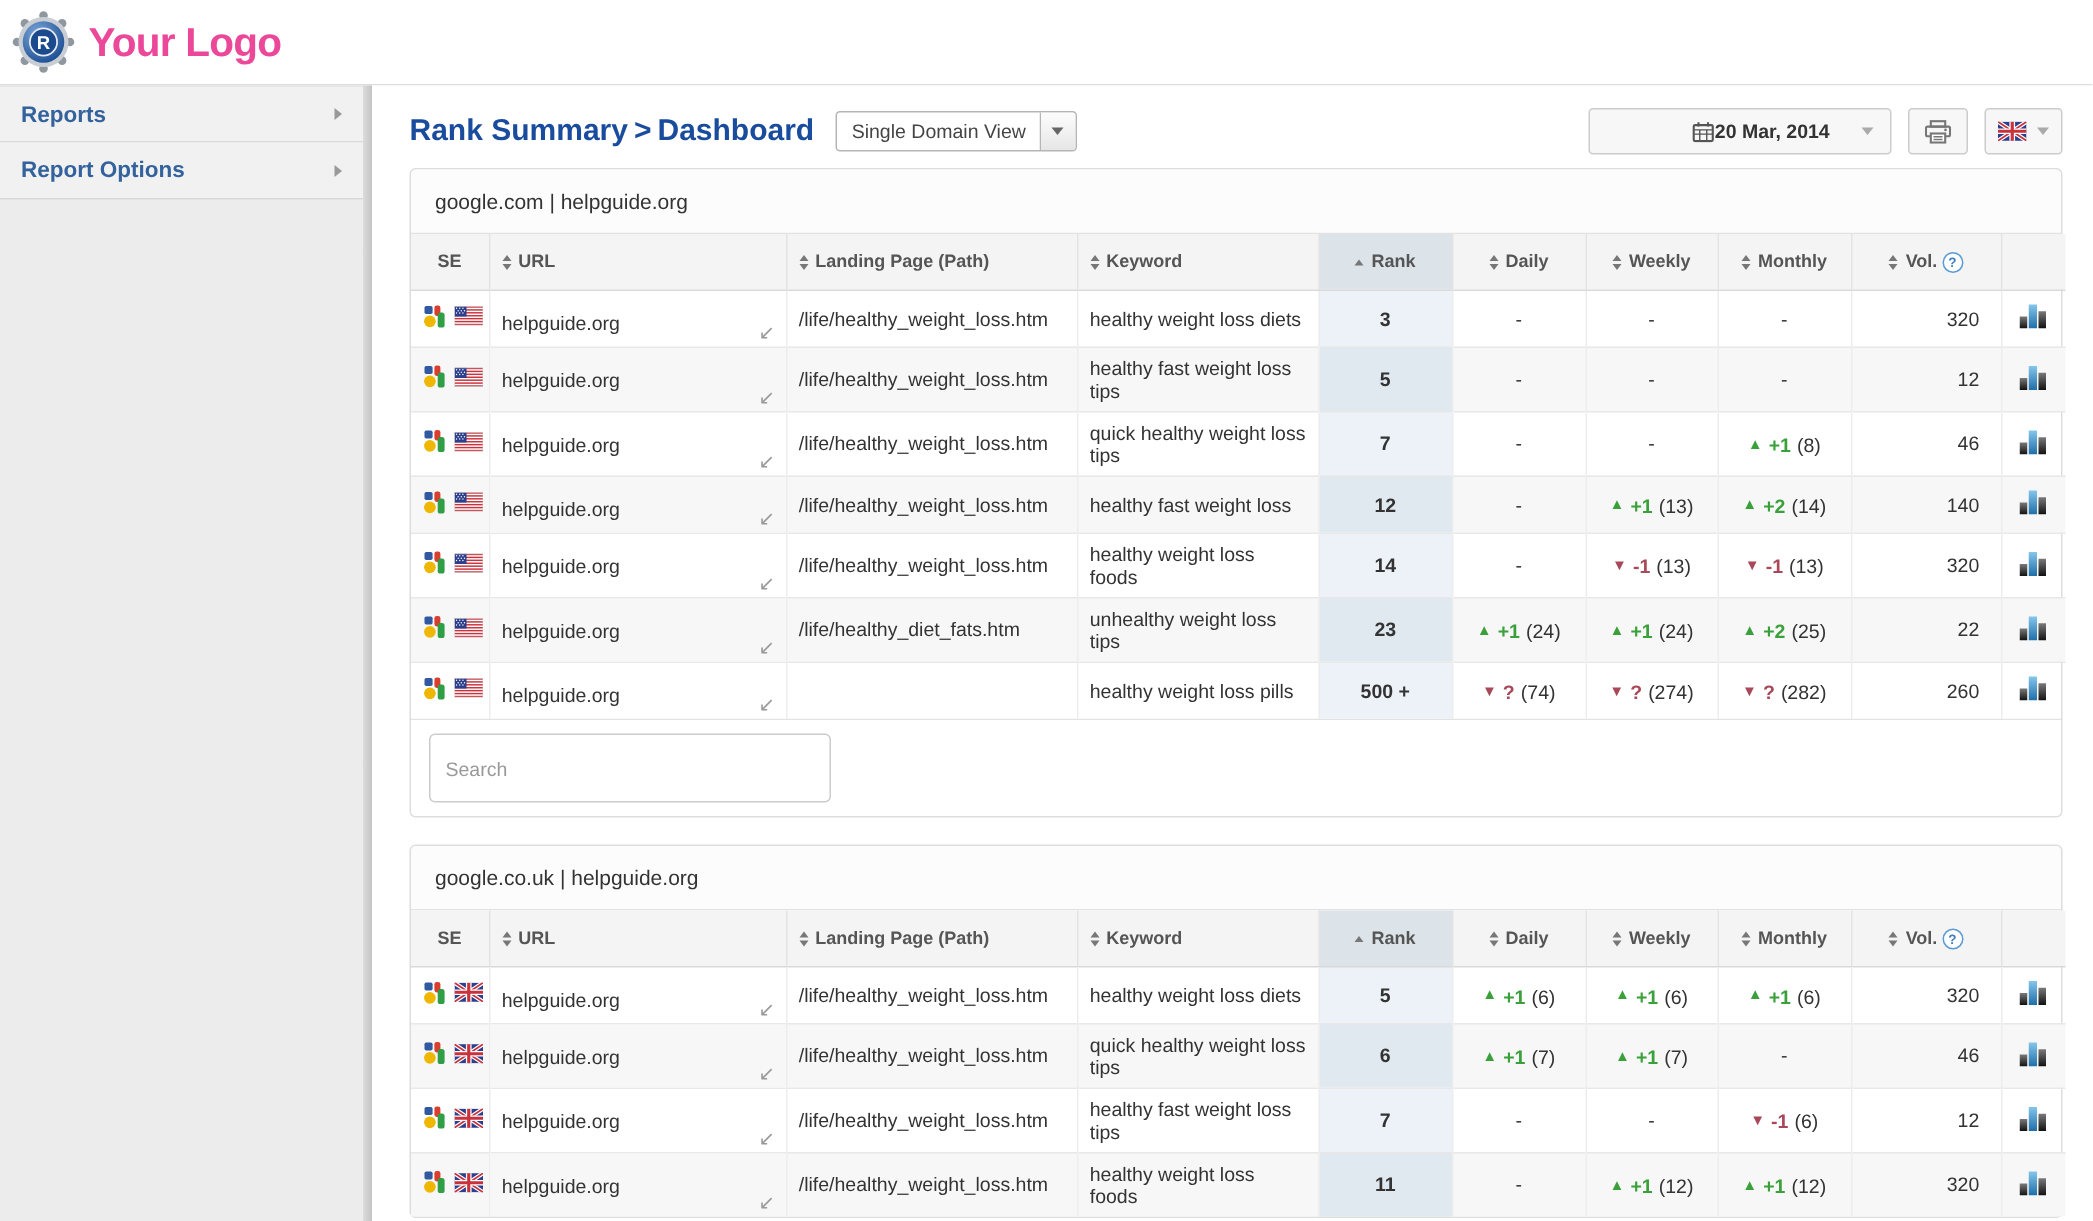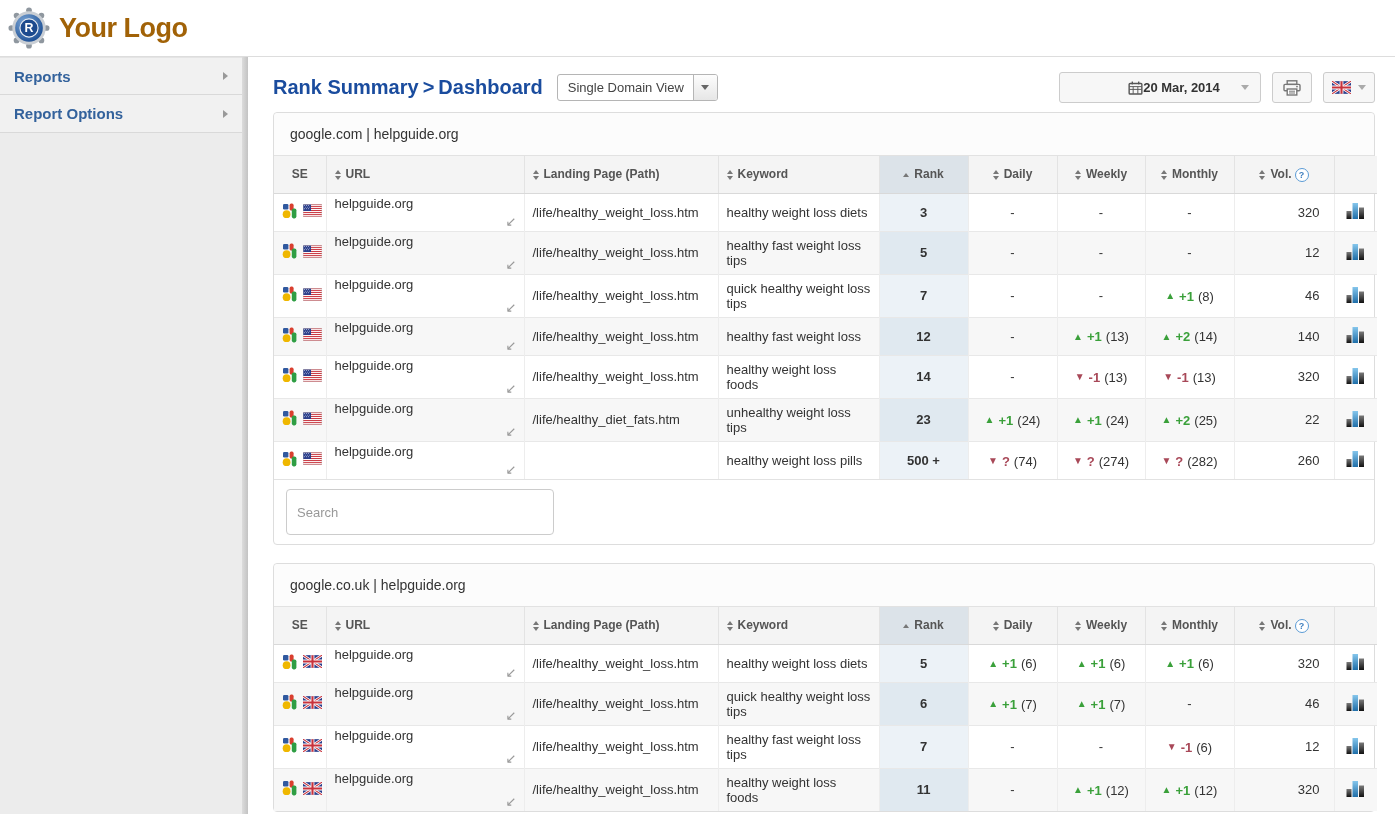--- a/index.html
+++ b/index.html
@@ -1,21 +1,21 @@
 <!DOCTYPE html>
 <html><head>
 <meta charset="utf-8">
 <style>
   * { margin:0; padding:0; box-sizing:border-box; }
   html,body { width:1395px; height:814px; overflow:hidden; background:#fff;
     font-family:"Liberation Sans", sans-serif; }
   .topbar { height:57px; background:#fff; display:flex; align-items:center;
     padding-left:8px; border-bottom:1px solid #ddd; }
   .logo { display:flex; align-items:center; gap:9px; cursor:pointer; }
-  .logo-text { font-size:27px; font-weight:bold; color:#a16207; letter-spacing:-0.5px; }
+  .logo-text { font-size:27px; font-weight:bold; color:#ec4899; letter-spacing:-0.5px; }
   .layout { display:flex; height:757px; }
   .sidebar { width:242px; background:#ececec; }
   .side-item { height:38px; display:flex; align-items:center; padding:0 14px;
     background:#f1f1f1; border-bottom:1px solid #d9d9d9; cursor:pointer;
     font-size:15px; font-weight:bold; color:#33629c;justify-content:space-between; }
   .side-item:first-child { border-top:1px solid #e4e4e4; }
   .side-arrow { margin-left:auto; width:0; height:0; border-top:4px solid transparent;
     border-bottom:4px solid transparent; border-left:5px solid #999; }
   .side-divider { width:6px; background:linear-gradient(to right,#dcdcdc,#c3c3c3); }
   .main { flex:1; background:#fff; padding:15px 20px 0 25px; }
@@ -64,21 +64,21 @@
     border-right:3.5px solid transparent; }
   .tri.tu { border-bottom:4px solid #777; }
   .tri.td { border-top:4px solid #777; margin-top:2px; }
   .help-icon.sm { width:14px; height:14px; font-size:9px; vertical-align:middle; margin-left:3px; }
   td { height:38px; font-size:13px; color:#333; border-top:1px solid #e8e8e8;
     border-left:1px solid #ededed; padding:6px 8px; }
   td:first-child { border-left:none; }
   tr.alt td { background:#f7f7f7; }
   td.td-se { text-align:center; }
   .se-icons { display:inline-flex; align-items:center; gap:5px; }
-  td.td-url { position:relative; vertical-align:top; padding-top:2px; }
+  td.td-url { position:relative; vertical-align:top; padding-top:14px; }
   .ext { position:absolute; right:7px; bottom:3px; color:#9a9a9a; font-size:13px;
     cursor:pointer; line-height:1; }
   td.td-rank { background:#ecf2f7; text-align:center; font-weight:bold; }
   tr.alt td.td-rank { background:#e0e9f0; }
   td.td-chg { text-align:center; }
   td.td-vol { text-align:right; padding-right:14px; }
   td.td-chart { text-align:center; padding:4px 0; }
   .chart-btn { cursor:pointer; display:inline-block; }
   .chg { display:inline-flex; align-items:center; gap:4px; }
   .chg .arr { font-size:10px; line-height:1; }

